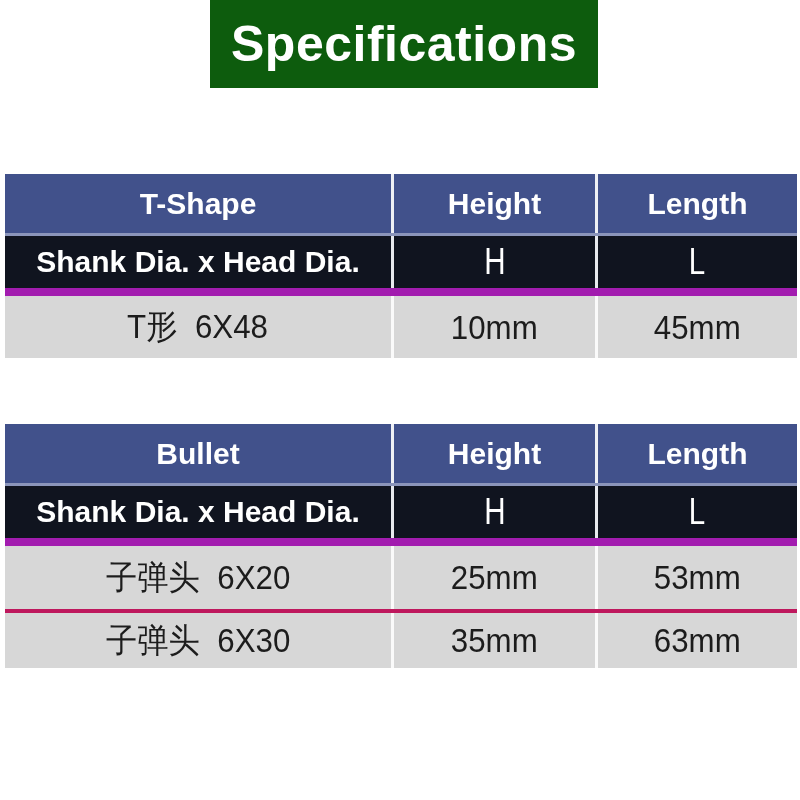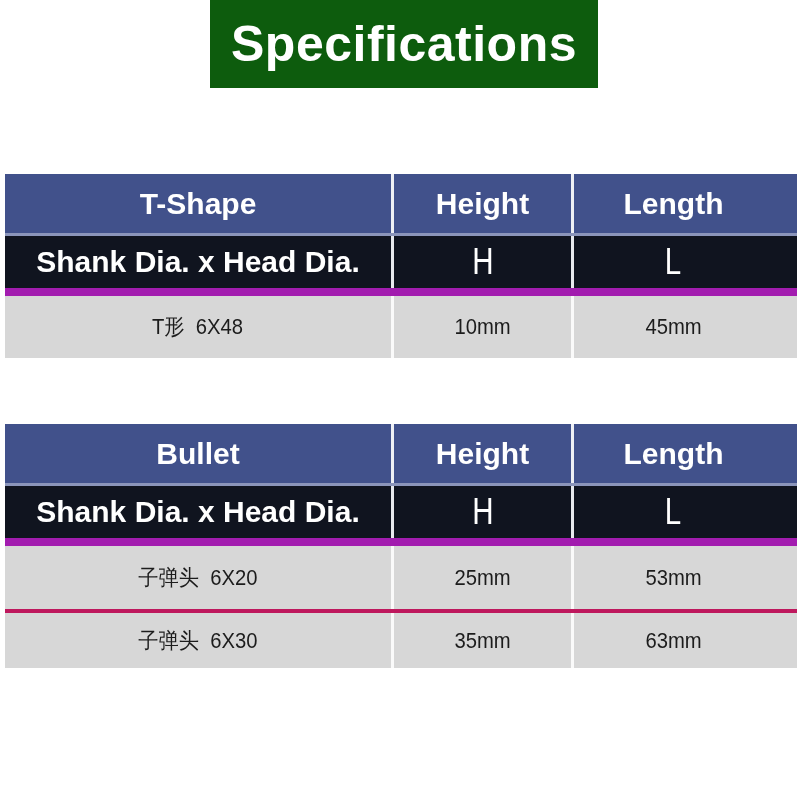--- a/index.html
+++ b/index.html
@@ -30,21 +30,21 @@
   }
   #table-tshape { top: 174px; }
   #table-bullet { top: 424px; }
 
   .row { display: flex; width: 100%; }
   .cell {
     display: flex; align-items: center; justify-content: center;
     white-space: pre;
   }
   .c1 { width: 386px; }
-  .c2 { width: 180px; border-left: 3px solid #eef0f4; }
+  .c2 { width: 204px; border-left: 3px solid #eef0f4; }
   .c3 { width: 202px; border-left: 3px solid #eef0f4; }
 
   .row.head {
     height: 62px;
     background: #41518b;
     border-bottom: 3px solid #8b95ba;
     color: #ffffff;
     font-size: 30px;
     font-weight: bold;
   }
@@ -57,21 +57,21 @@
   .row.sub .c1 { font-size: 30px; font-weight: bold; }
   .row.sub .c2, .row.sub .c3 {
     font-size: 36px; font-weight: normal;
     border-left-color: #e8eaee;
   }
   .row.sub .c2 span, .row.sub .c3 span { display:inline-block; transform: scaleX(0.82); }
 
   .row.data {
     background: #d7d7d7;
     color: #1c1c1c;
-    font-size: 22px;
+    font-size: 34px;
     text-align: right;
   }
   .row.data .c2, .row.data .c3 { border-left-color: #fafafa; }
   #table-tshape .row.data { height: 62px; }
   #table-bullet .row.data-1 { height: 67px; border-bottom: 4px solid #be185d; }
   #table-bullet .row.data-2 { height: 55px; }
   .row.data .cell span { display:inline-block; transform: scaleX(0.92); }
 </style>
 </head>
 <body>

